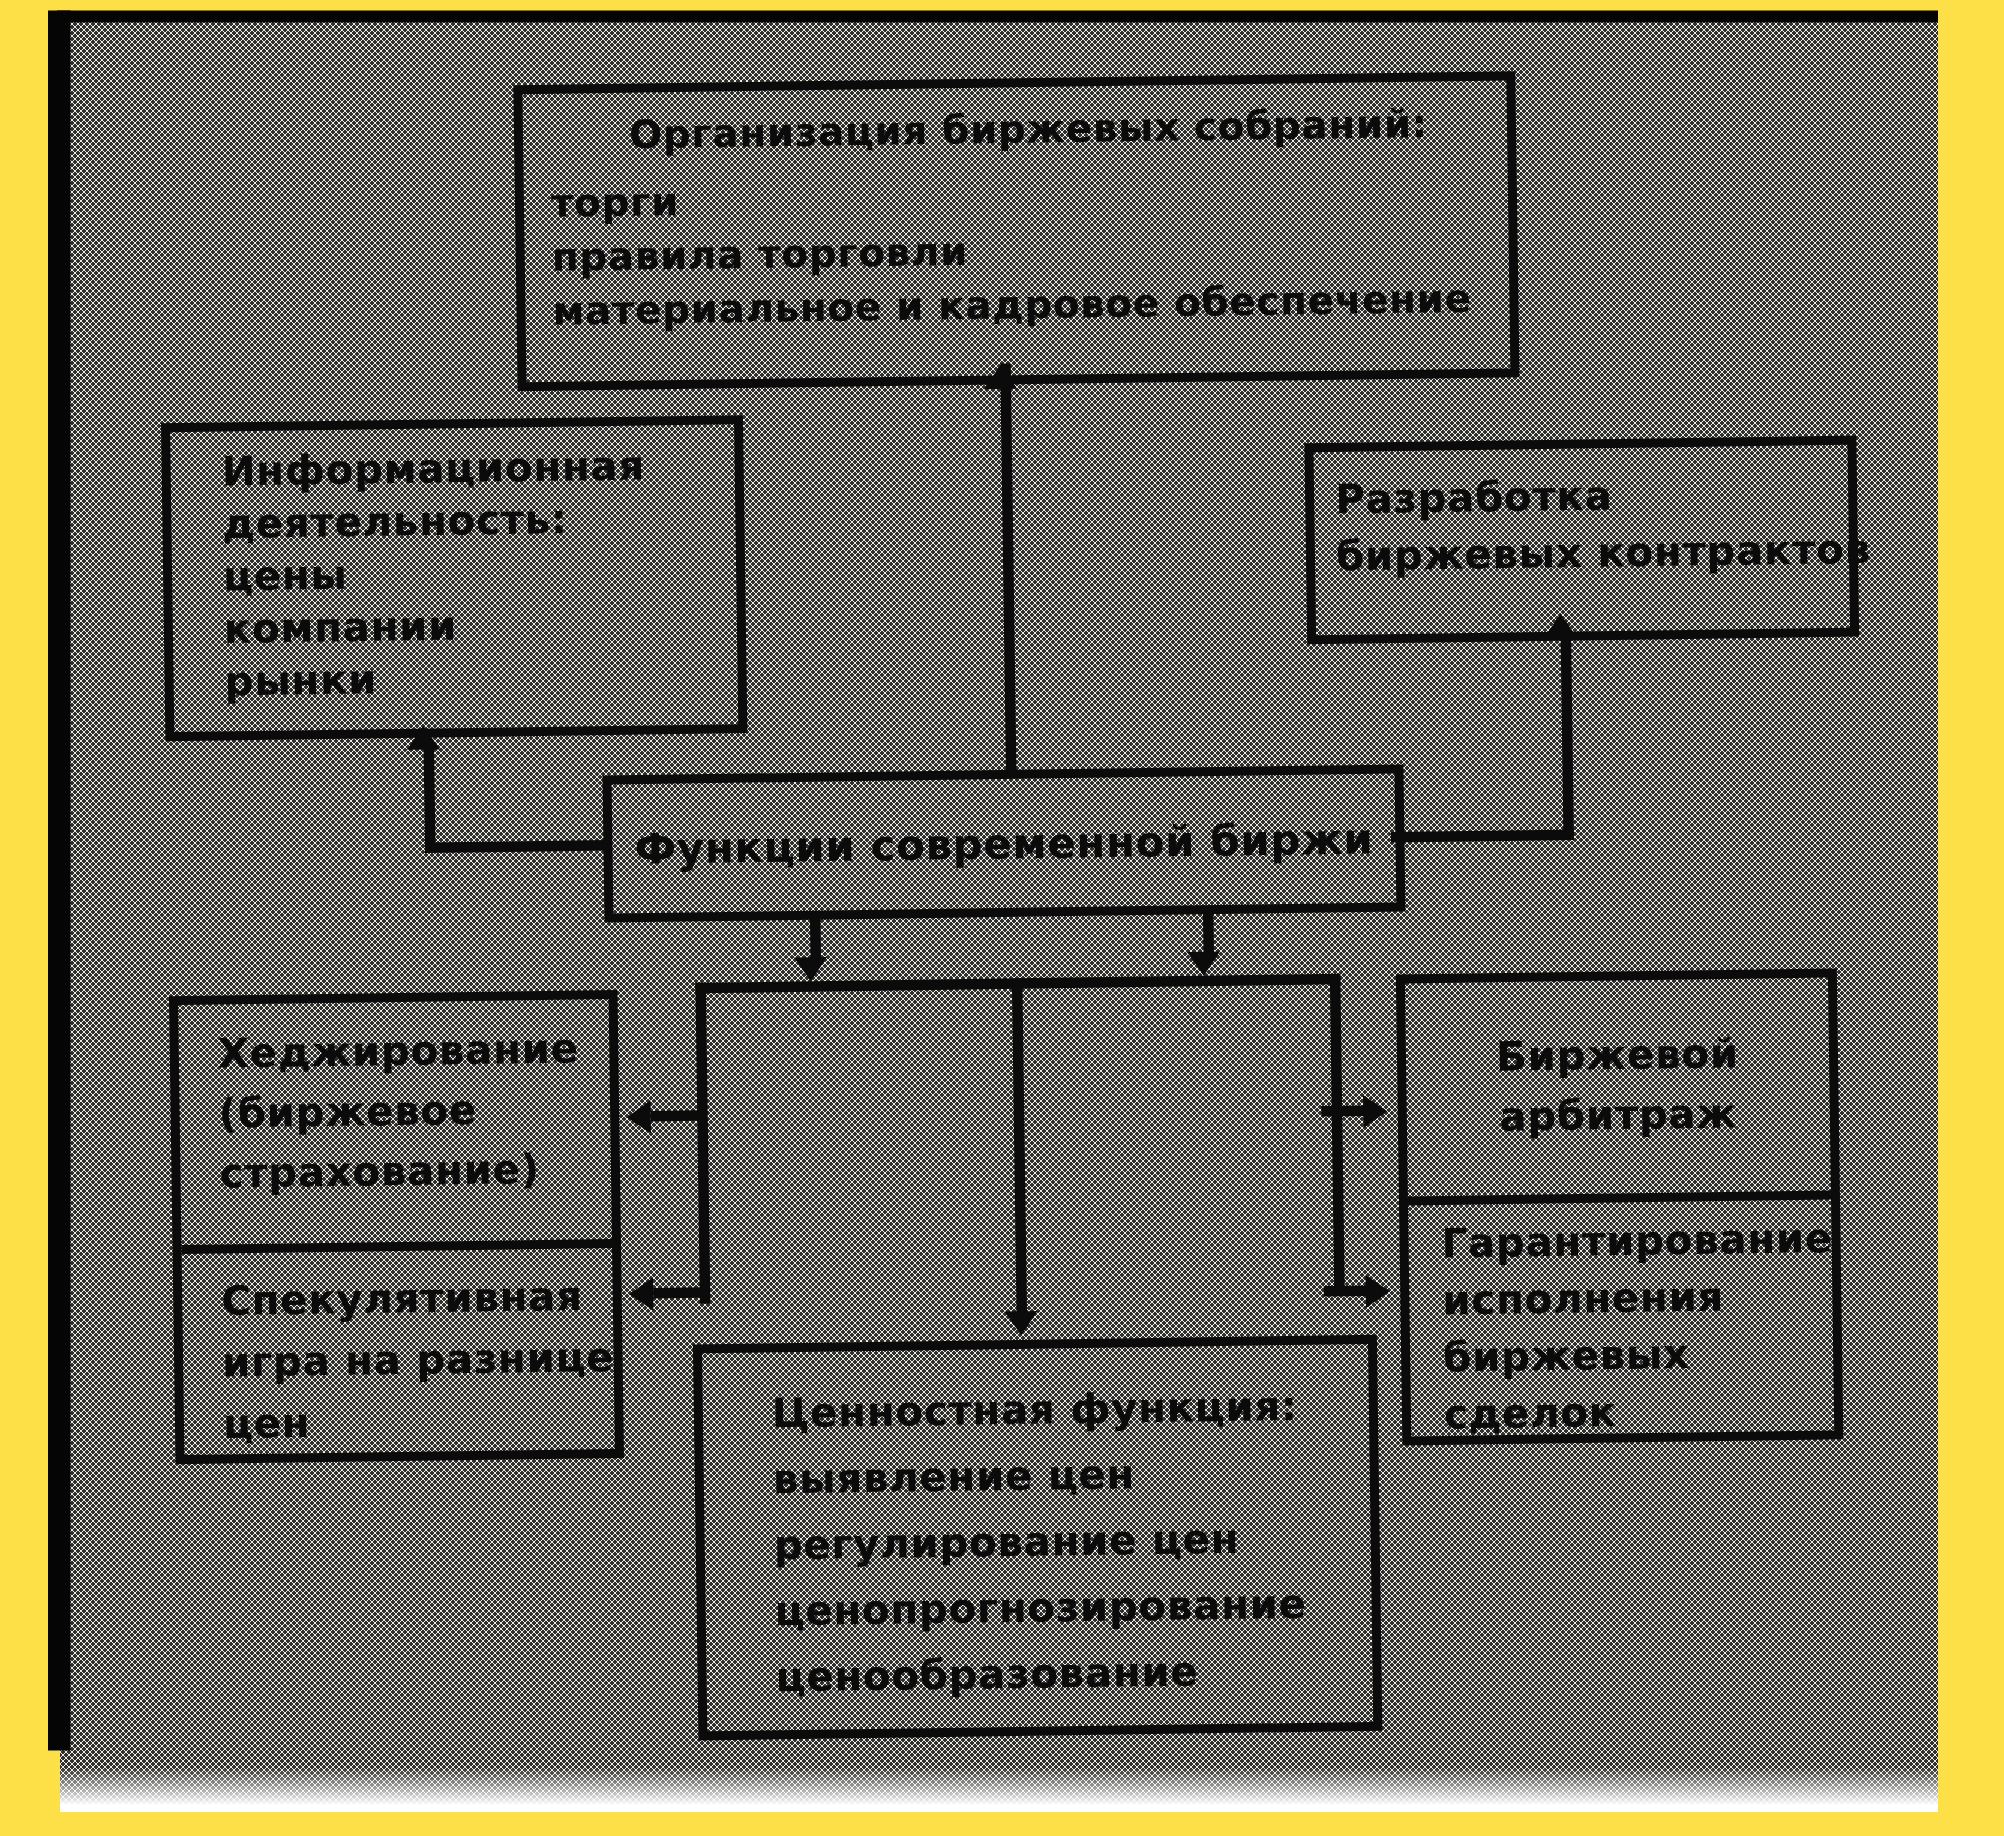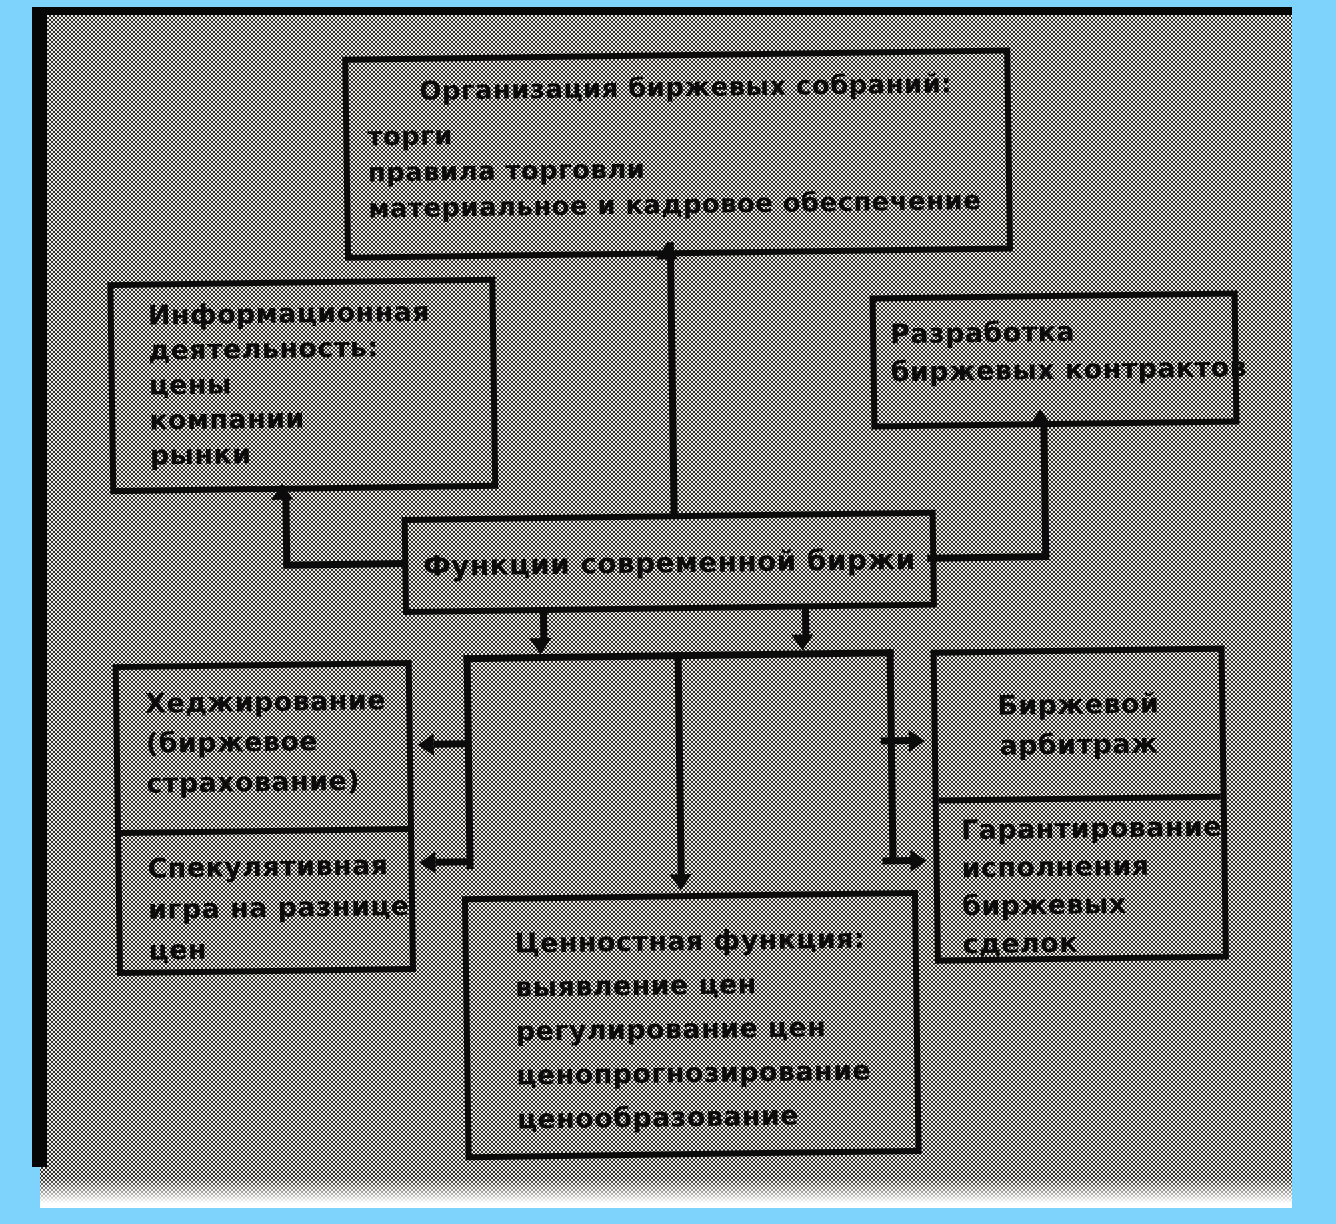--- a/index.html
+++ b/index.html
@@ -1,17 +1,17 @@
 <!DOCTYPE html>
 <html><head>
 <meta charset="utf-8">
 <style>
   html,body{margin:0;padding:0;background:#ffffff;}
   #canvas{
-    position:relative;width:1336px;height:1224px;overflow:hidden;background:#7dd3fc;
+    position:relative;width:1336px;height:1224px;overflow:hidden;background:#fde047;
     font-family:"DejaVu Sans","Liberation Sans",sans-serif;
   }
   
   #paper{
     position:absolute;left:40px;top:10px;width:1252px;height:1196px;
     background-color:#eceae3;
     background-image:
       radial-gradient(circle,#2f2f2f 1.05px, rgba(0,0,0,0) 1.25px),
       radial-gradient(circle,#2f2f2f 1.05px, rgba(0,0,0,0) 1.25px);
     background-size:4px 4px,4px 4px;

